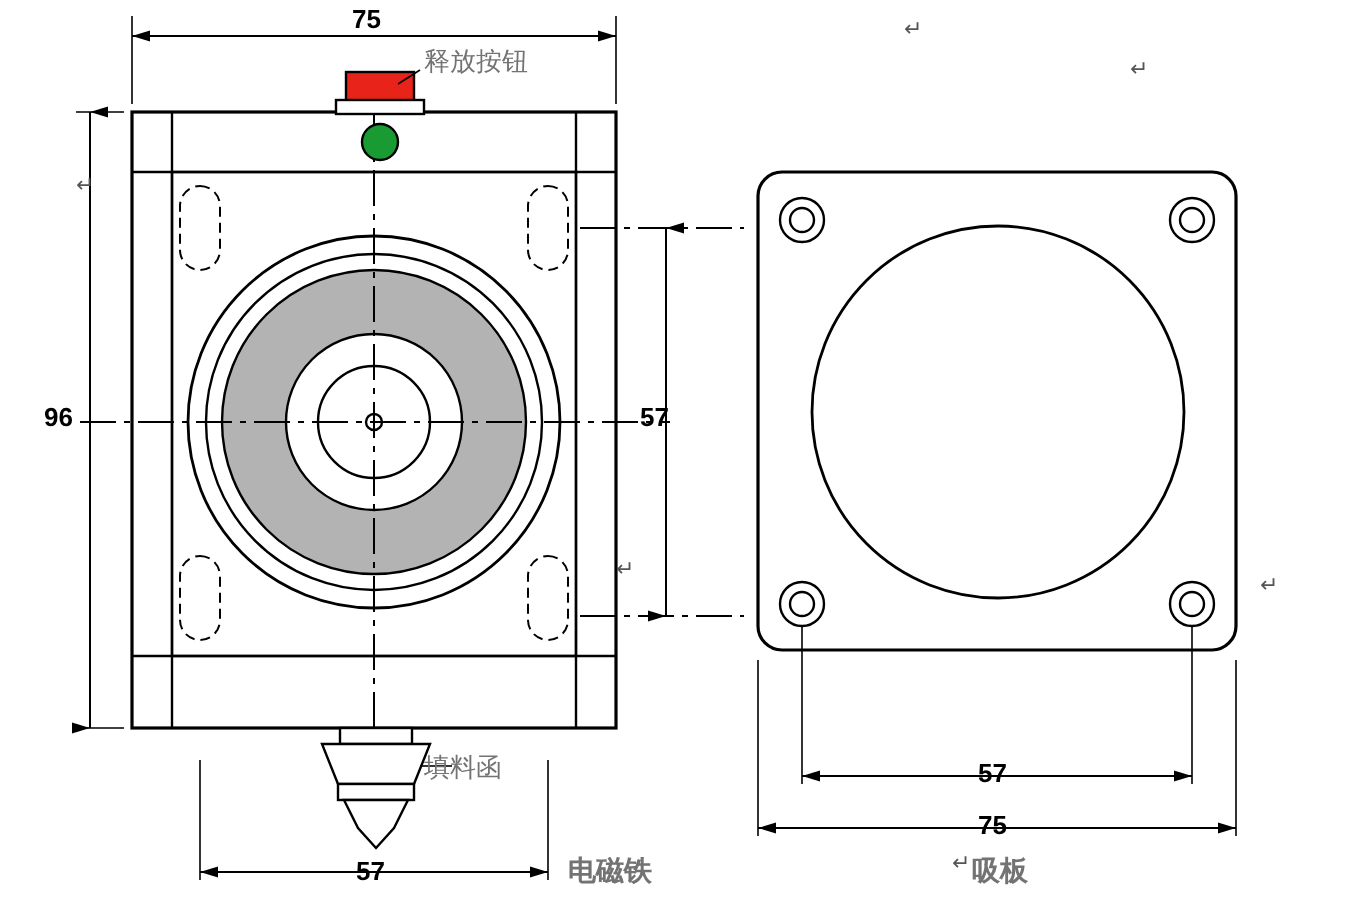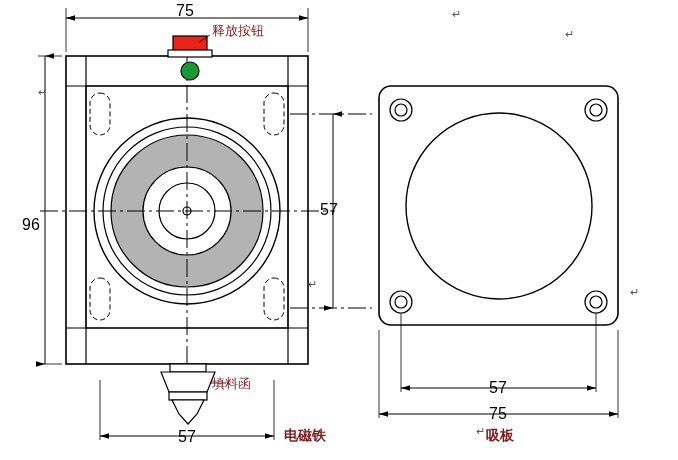--- a/index.html
+++ b/index.html
@@ -1,21 +1,21 @@
 <!DOCTYPE html>
 <html><head>
 <meta charset="utf-8">
 <style>
   html,body{margin:0;padding:0;background:#ffffff;}
   body{width:678px;height:460px;position:relative;overflow:hidden;
        font-family:"Liberation Sans", sans-serif;color:#000;}
   #stage{position:absolute;left:0;top:0;width:678px;height:460px;}
   svg{position:absolute;left:0;top:0;}
-  .lbl{position:absolute;font-size:13px;color:#7f1d1d;white-space:nowrap;}
-  .dim{position:absolute;font-size:16px;color:#000;white-space:nowrap;}
+  .lbl{position:absolute;font-size:13px;color:#737373;white-space:nowrap;}
+  .dim{position:absolute;font-size:13px;color:#000;white-space:nowrap;font-weight:bold;}
   .bold{font-weight:bold;font-size:14px;}
   .mark{position:absolute;font-size:11px;color:#555;}
 </style>
 </head>
 <body>
 
 <div id="stage">
 
   <svg width="678" height="460" viewBox="0 0 678 460">
     <defs>
@@ -112,21 +112,21 @@
       <line x1="379" y1="330" x2="379" y2="418" stroke="#000" stroke-width="0.8"></line>
       <line x1="618" y1="330" x2="618" y2="418" stroke="#000" stroke-width="0.8"></line>
 
       <line x1="401" y1="388" x2="596" y2="388" stroke="#000" stroke-width="1" marker-start="url(#arrR)" marker-end="url(#arrL)"></line>
 
       <line x1="379" y1="414" x2="618" y2="414" stroke="#000" stroke-width="1" marker-start="url(#arrR)" marker-end="url(#arrL)"></line>
     </g>
   </svg>
 
   <div class="dim" style="left:176px;top:2px;">75</div>
-  <div class="dim" style="left:22px;top:216px;text-align:center;">96</div>
+  <div class="dim" style="left:22px;top:201px;text-align:center;">96</div>
   <div class="dim" style="left:320px;top:201px;">57</div>
   <div class="dim" style="left:178px;top:428px;">57</div>
   <div class="dim" style="left:489px;top:379px;">57</div>
   <div class="dim" style="left:489px;top:405px;">75</div>
 
   <div class="lbl" style="left:212px;top:22px;">释放按钮</div>
   <div class="lbl" style="left:212px;top:375px;">填料函</div>
 
   <div class="lbl bold" style="left:284px;top:427px;">电磁铁</div>
   <div class="lbl bold" style="left:462px;top:427px;margin-left:24px;">吸板</div>

